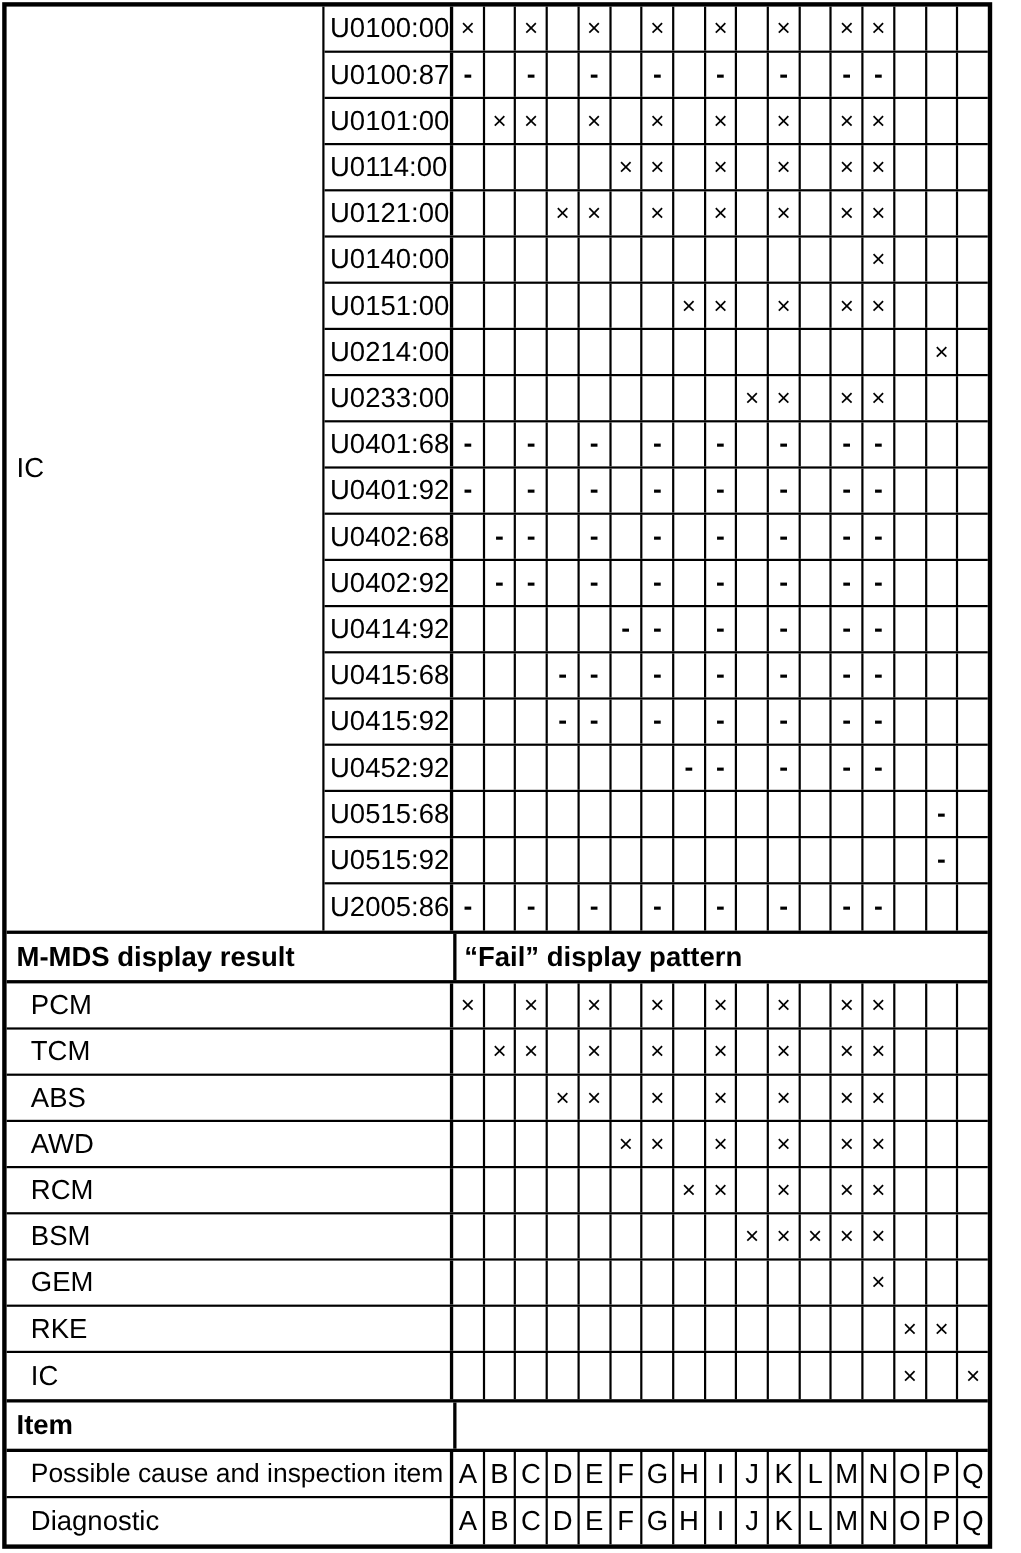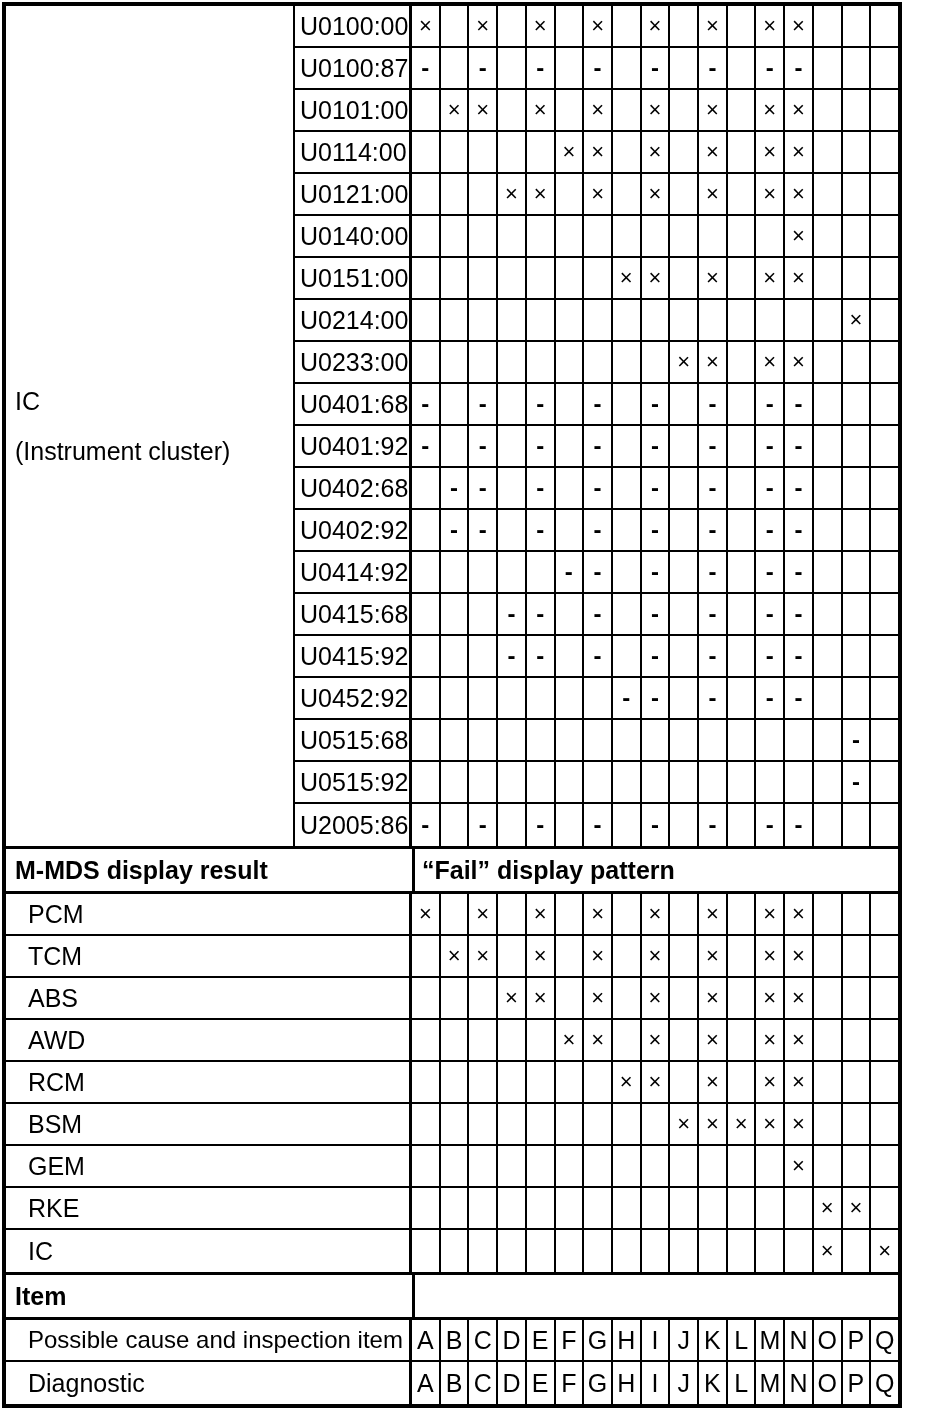--- a/index.html
+++ b/index.html
@@ -39,21 +39,20 @@
 </style>
 </head>
 <body>
 
 <div class="doc">
   <div class="frame">
 
     <div class="top-section">
       <div class="ic-cell">
         <div>IC</div>
-        <div>(Instrument cluster)</div>
       </div>
       <div class="dtc-rows" id="dtc-rows">
           <div class="trow">
             <div class="dtc-cell">U0100:00</div>
             <div class="mcell cross">×</div>
             <div class="mcell"></div>
             <div class="mcell cross">×</div>
             <div class="mcell"></div>
             <div class="mcell cross">×</div>
             <div class="mcell"></div>

